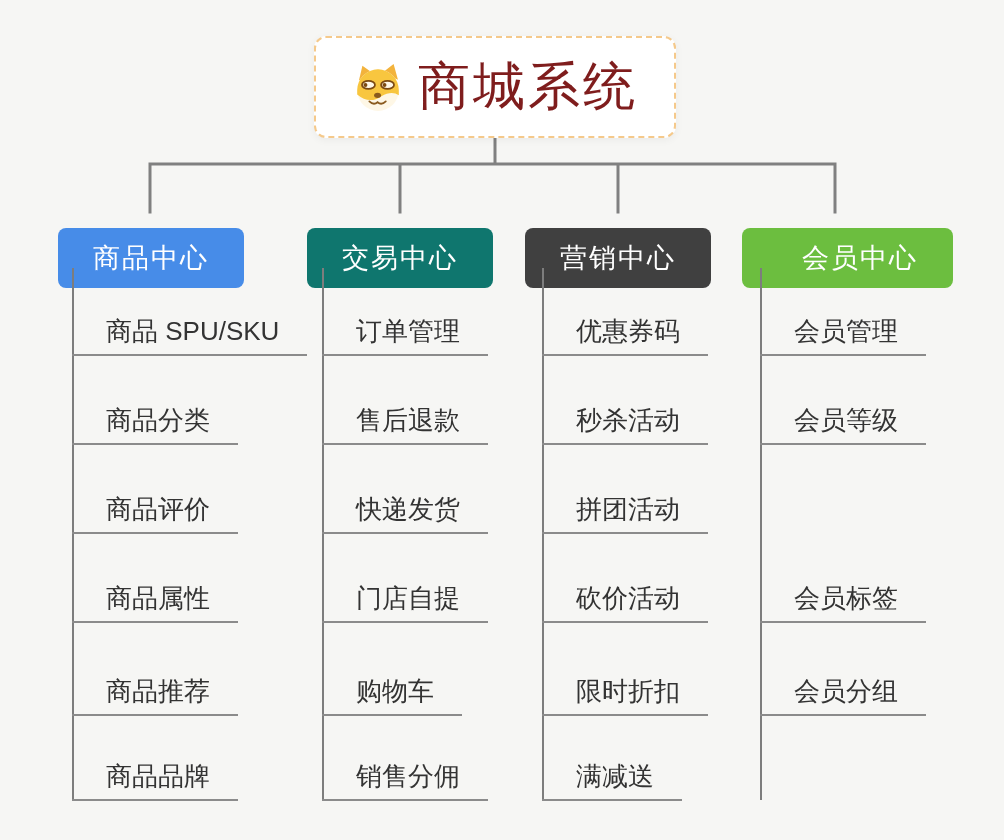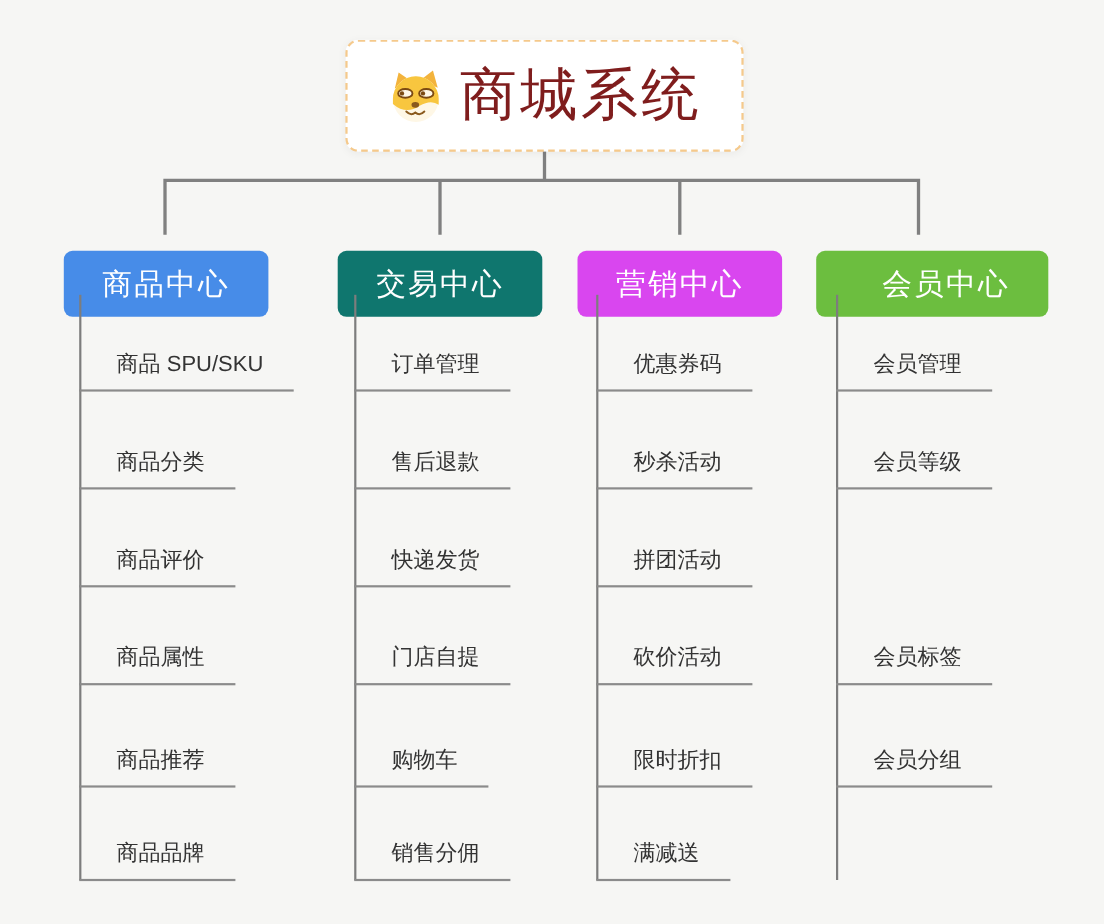--- a/index.html
+++ b/index.html
@@ -35,21 +35,21 @@
 
   
   .vline{position:absolute;top:268px;width:2px;height:532px;background:#7D7D7D;}
   .v0{left:72px}.v1{left:322px}.v2{left:542px}.v3{left:760px}
 
   
   .item{
     position:absolute;
     padding:0 28px 8px 34px;
     border-bottom:2px solid #8B8B8B;
-    font-size:20px;line-height:30px;color:#333333;
+    font-size:26px;line-height:30px;color:#333333;
     white-space:nowrap;
   }
   .c0{left:72px}.c1{left:322px}.c2{left:542px}.c3{left:760px}
   .r0{top:316px}.r1{top:405px}.r2{top:494px}.r3{top:583px}.r4{top:676px}.r5{top:761px}
 </style>
 </head>
 <body>
 
 <div class="stage">
 
@@ -70,21 +70,21 @@
         <circle cx="37.5" cy="25" r="2.3" fill="#7C4A12"></circle>
         <ellipse cx="29.5" cy="37" rx="4" ry="3" fill="#8A5A1E"></ellipse>
         <path d="M20 44 Q25 49 29.5 45 Q34 49 39 44" stroke="#8A5A1E" stroke-width="2" fill="none" stroke-linecap="round"></path>
       </svg>
     </span>
     <span class="root-title">商城系统</span>
   </div>
 
   <div class="hdr b0" style="background-color: rgb(71, 140, 232);">商品中心</div>
   <div class="hdr b1" style="background-color: #0f766e;">交易中心</div>
-  <div class="hdr b2" style="background-color: #d946ef; text-align: right;">营销中心</div>
+  <div class="hdr b2" style="background-color: #404040; text-align: right;">营销中心</div>
   <div class="hdr b3" style="background-color: rgb(108, 190, 63); padding-left: 25px;">会员中心</div>
 
   <div class="vline v0"></div>
   <div class="vline v1"></div>
   <div class="vline v2"></div>
   <div class="vline v3"></div>
 
   <div class="item c0 r0">商品 SPU/SKU</div>
   <div class="item c0 r1">商品分类</div>
   <div class="item c0 r2">商品评价</div>

